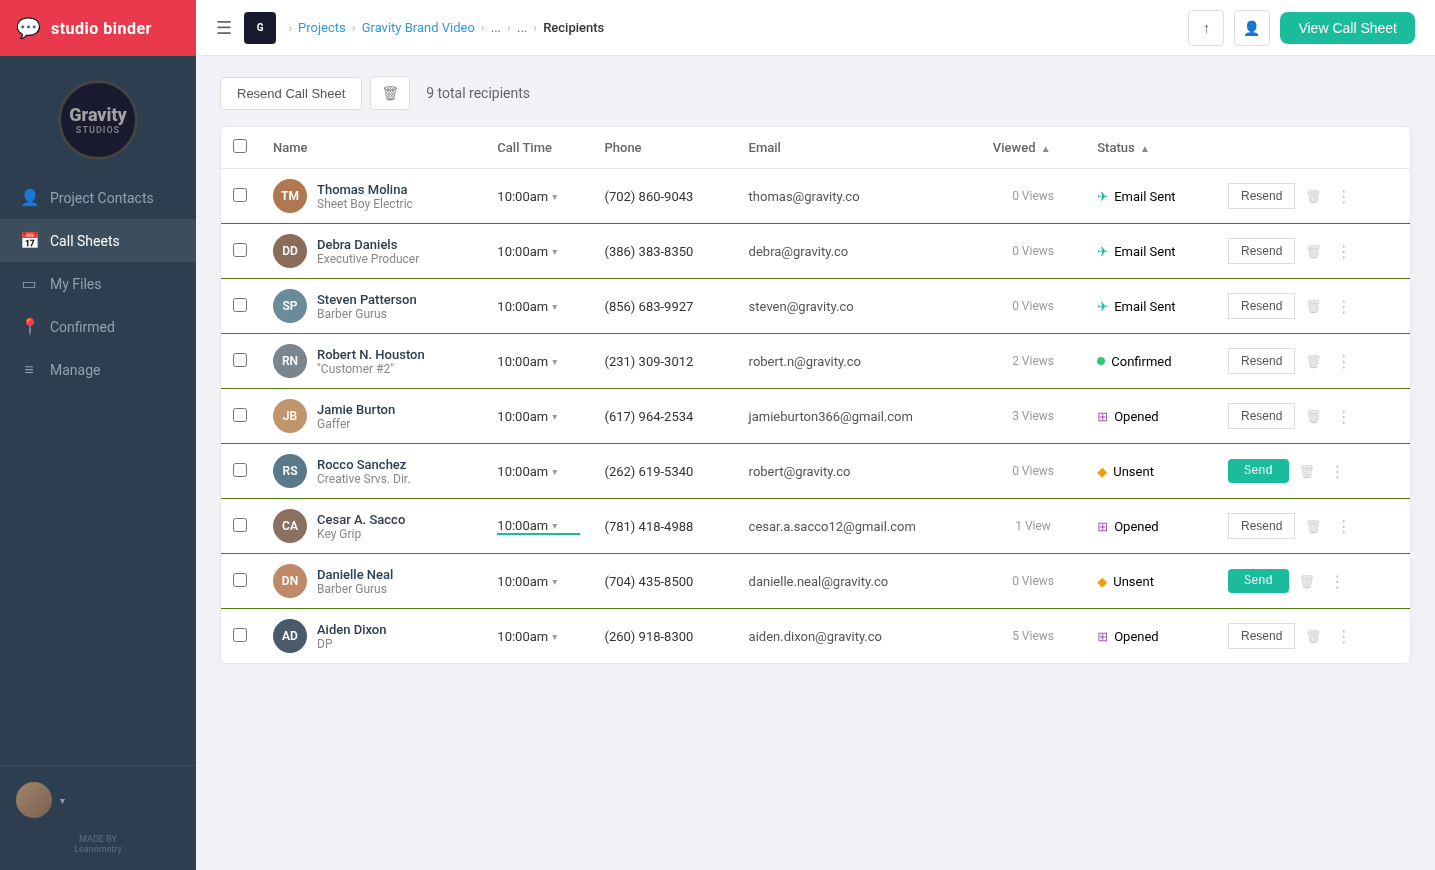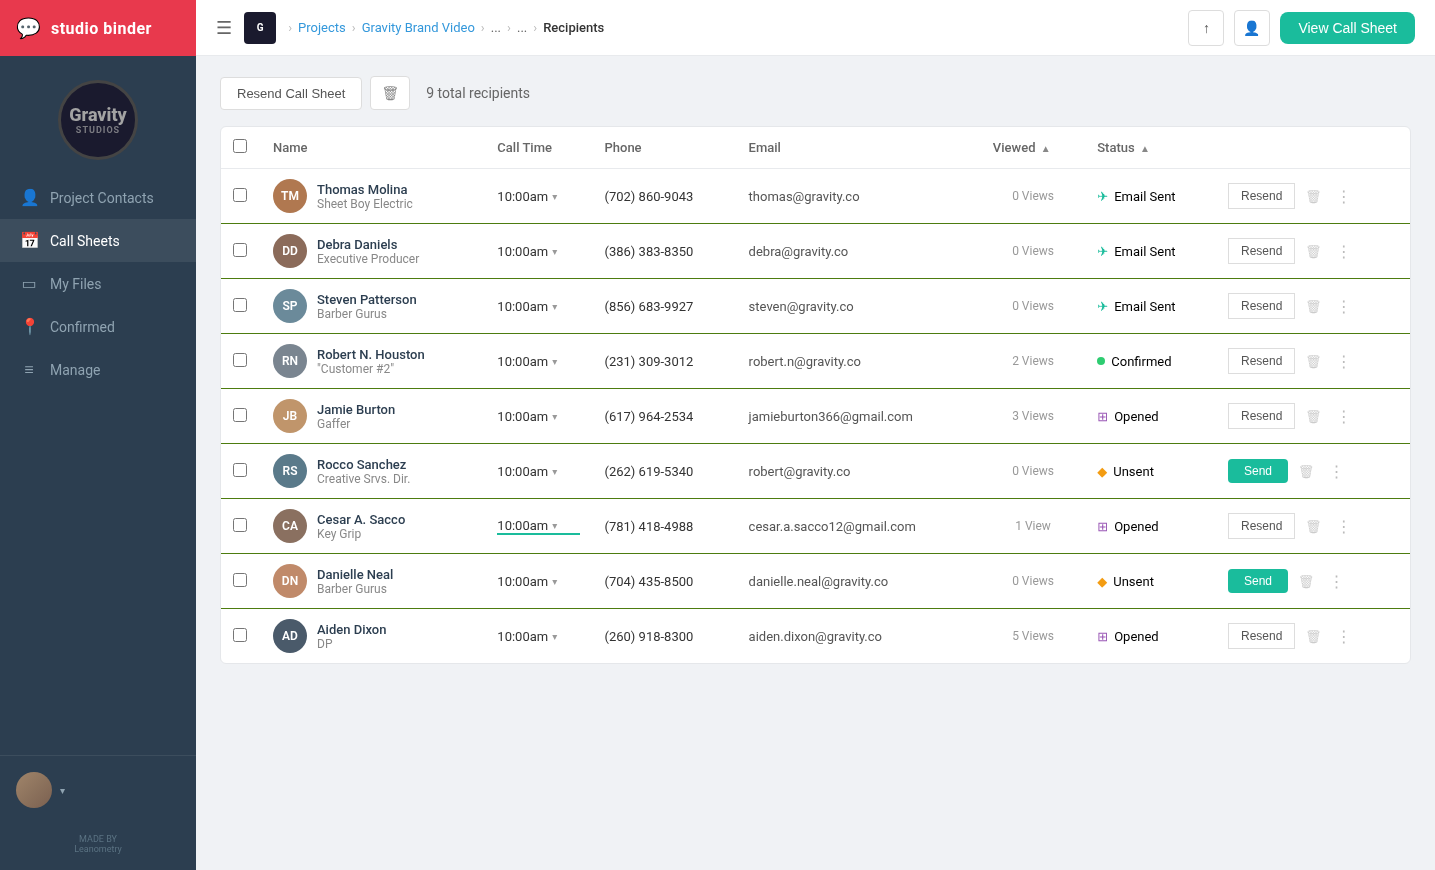--- a/index.html
+++ b/index.html
@@ -71,21 +71,21 @@
       align-items: center;
       gap: 8px;
     }
     .user-avatar-img {
       width: 36px;
       height: 36px;
       border-radius: 50%;
       background: linear-gradient(135deg, #a0856a, #7a6050);
     }
     .chevron-down { color: #8fa3b1; font-size: 10px; }
-    .made-by { color: #5a7282; font-size: 10px; text-align: center; padding-bottom: 8px; margin-top: 10px; }
+    .made-by { color: #5a7282; font-size: 10px; text-align: center; padding-bottom: 8px; }
 
     
     .main {
       flex: 1;
       display: flex;
       flex-direction: column;
       background: #f0f2f5;
       overflow: hidden;
     }
 
@@ -289,20 +289,21 @@
     }
     .send-action-btn {
       background: #1abc9c;
       border: none;
       border-radius: 4px;
       padding: 5px 16px;
       font-size: 12px;
       color: white;
       cursor: pointer;
       font-weight: 500;
+      font-family: Liberation Mono, monospace;
     }
     .row-delete-btn {
       background: none;
       border: none;
       color: #ccc;
       cursor: pointer;
       font-size: 13px;
       padding: 4px;
     }
     .row-more-btn {

